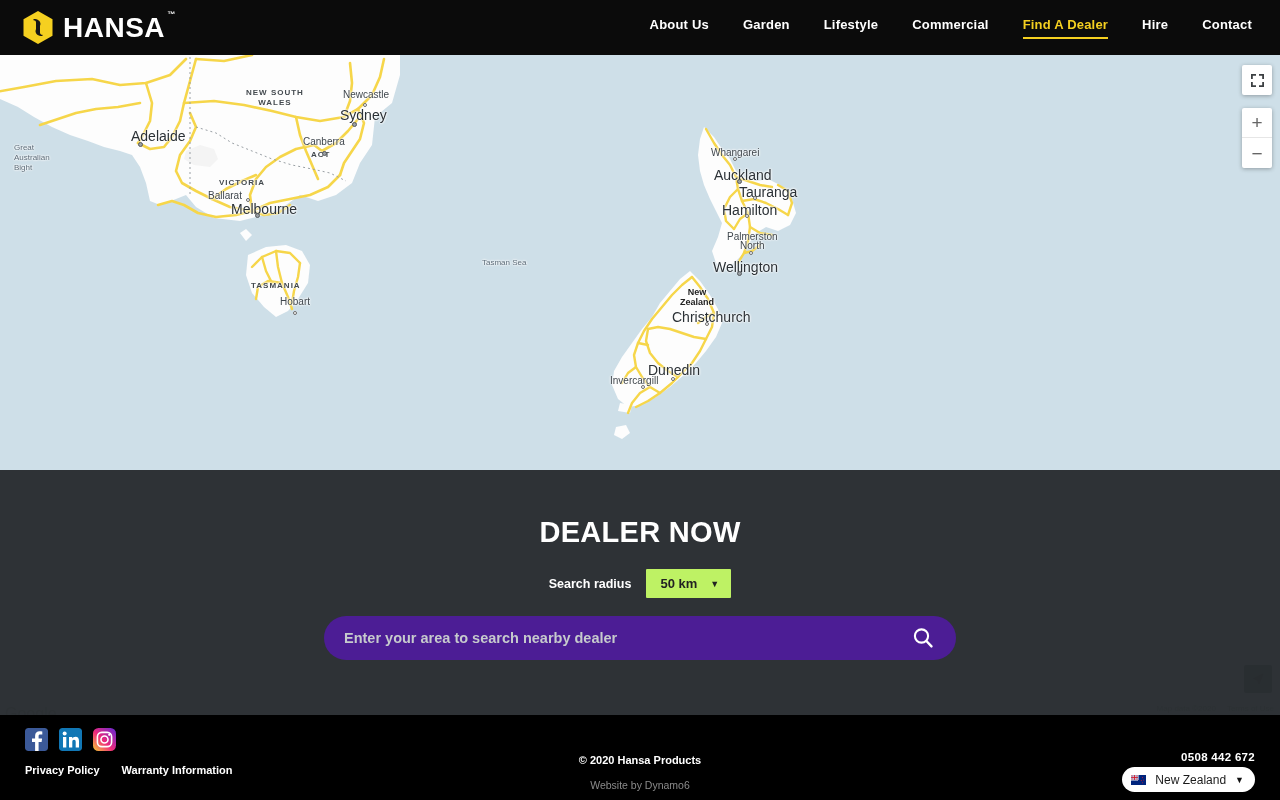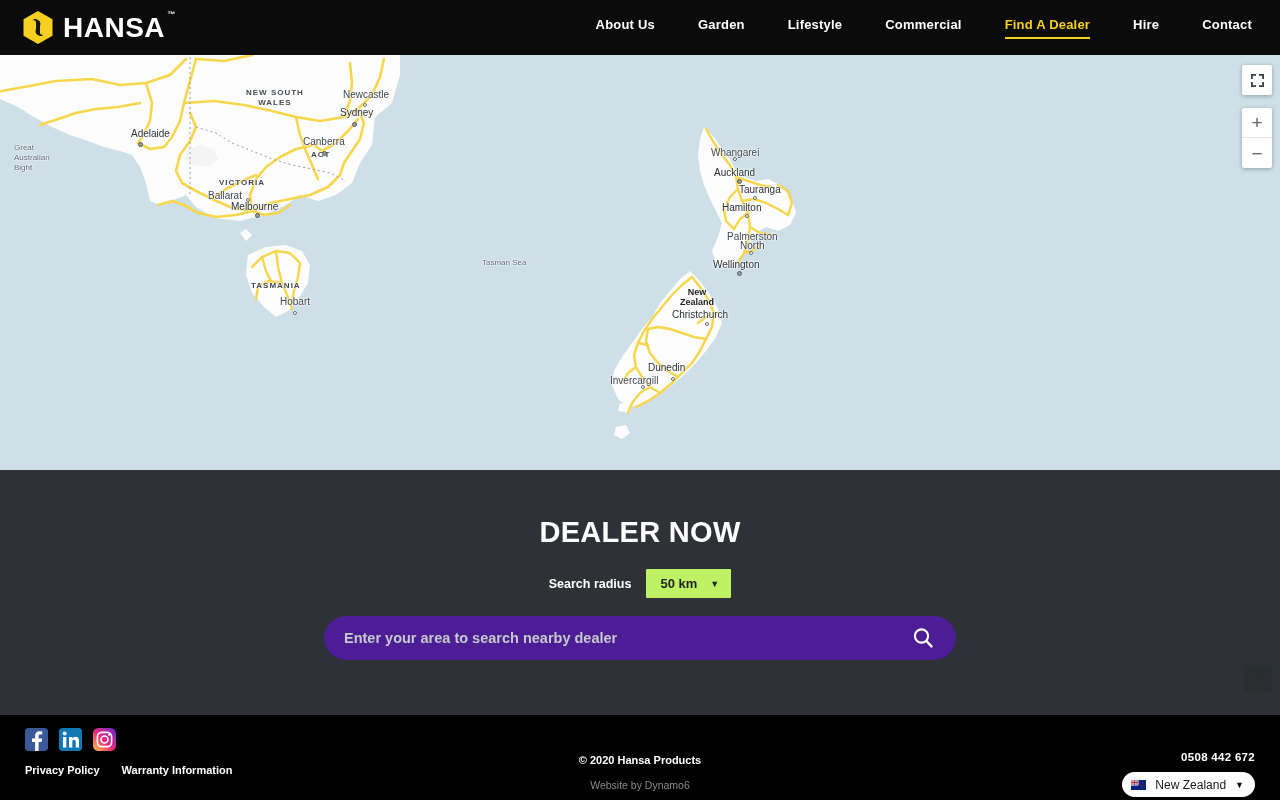--- a/index.html
+++ b/index.html
@@ -21,21 +21,21 @@
   .logo-hex svg { display:block; }
   .logo-text {
     color:#fff; font-weight:bold; font-size:28px;
     letter-spacing:0.5px; margin-left:9px; position:relative;
     font-family:"Liberation Sans", sans-serif;
   }
   .logo-tm {
     position:absolute; top:-2px; right:-11px;
     font-size:8px; font-weight:bold; color:#fff;
   }
-  .nav { margin-left:auto; margin-right:28px; display:flex; align-items:center;gap:9px; }
+  .nav { margin-left:auto; margin-right:28px; display:flex; align-items:center; }
   .nav-item {
     color:#fff; font-size:13px; font-weight:bold; letter-spacing:0.2px;
     margin-left:34px; position:relative; padding-bottom:7px; cursor:pointer;
     white-space:nowrap;
   }
   .nav-item.active { color:#f5d020; }
   .nav-item.active:after {
     content:""; position:absolute; left:0; right:0; bottom:0;
     height:2px; background:#f5d020;
   }
@@ -45,21 +45,21 @@
     position:absolute; top:55px; left:0; width:1280px; height:660px;
     background:#cedfe8; overflow:hidden; z-index:1;
   }
   .map-svg { position:absolute; top:0; left:0; }
   .map-label {
     position:absolute; color:#40474d; font-size:10px;
     font-family:"Liberation Sans", sans-serif; white-space:nowrap;
     text-shadow:0 0 2px #fff, 0 0 2px #fff, 0 0 3px #fff;
     pointer-events:none;
   }
-  .map-label.big { font-size:10px; color:#2b3136; }
+  .map-label.big { font-size:14px; color:#2b3136; }
   .map-label.region { font-weight:bold; font-size:8px; letter-spacing:1px; color:#444a4f; }
   .map-label.country { font-weight:bold; font-size:9px; color:#222; line-height:10px; text-align:center; }
   .map-label.sea { color:#5b6b78; font-size:8px; }
   .city-dot {
     position:absolute; width:4px; height:4px; border-radius:50%;
     border:1px solid #6d6d6d; background:#fff;
   }
   .city-dot.big { width:5px; height:5px; border:1px solid #55595c; background:#9a9fa3; }
 
   
@@ -136,21 +136,21 @@
   .f-links { display:flex; gap:22px; margin-top:13px; }
   .f-link { color:#fff; font-size:11px; font-weight:bold; cursor:pointer; white-space:nowrap; }
   .f-center {
     position:absolute; left:0; right:0; top:39px; text-align:center;
   }
   .copyright { color:#fff; font-size:11px; font-weight:bold; }
   .credit { color:#8a8a8a; font-size:10.5px; margin-top:13px; cursor:pointer; }
   .f-right { position:absolute; right:25px; top:36px; text-align:right; }
   .phone { color:#fff; font-size:11.5px; font-weight:bold; letter-spacing:.3px; }
   .country-pill {
-    margin-top:9px; background:#fff; border-radius:14px; height:25px;
+    margin-top:4px; background:#fff; border-radius:14px; height:25px;
     display:flex; align-items:center; padding:0 11px 0 9px; gap:9px;
     cursor:pointer; min-width:117px;
   }
   .flag { width:15px; height:10px; display:block; }
   .country-name { color:#1a1a1a; font-size:12px; flex:1; text-align:left; }
   .country-caret { font-size:9px; color:#111; }
 </style>
 </head>
 <body>
 

